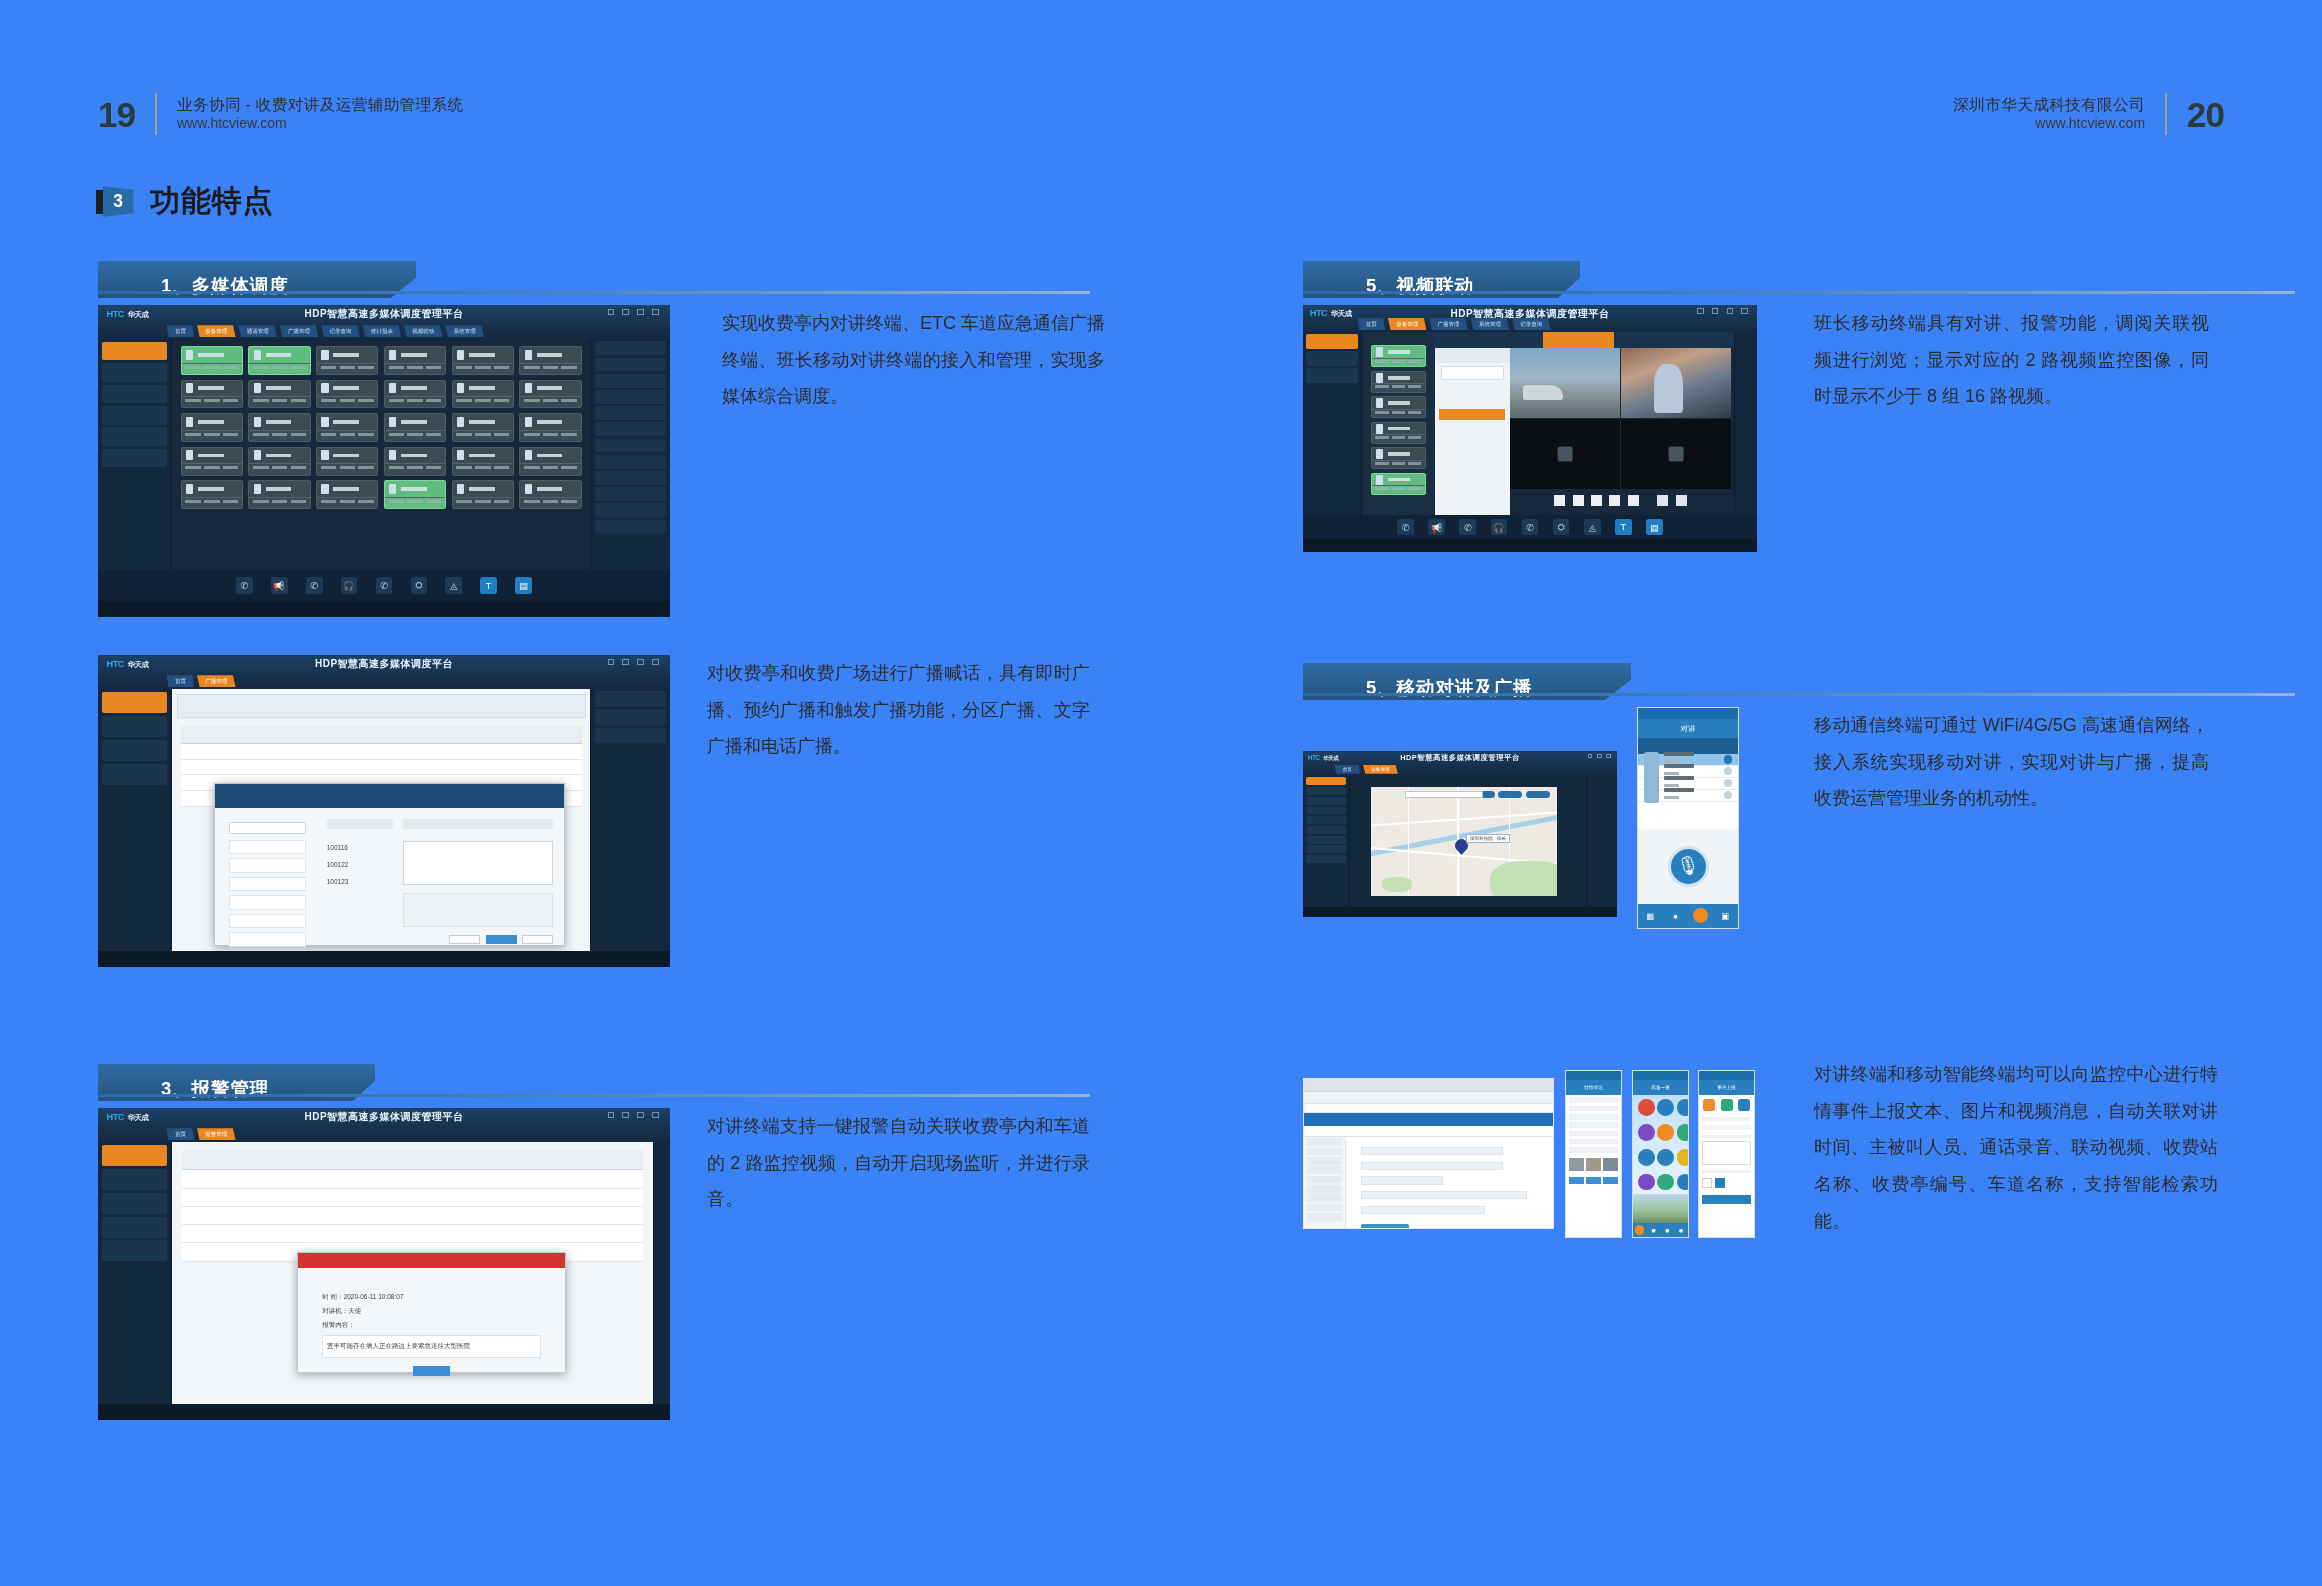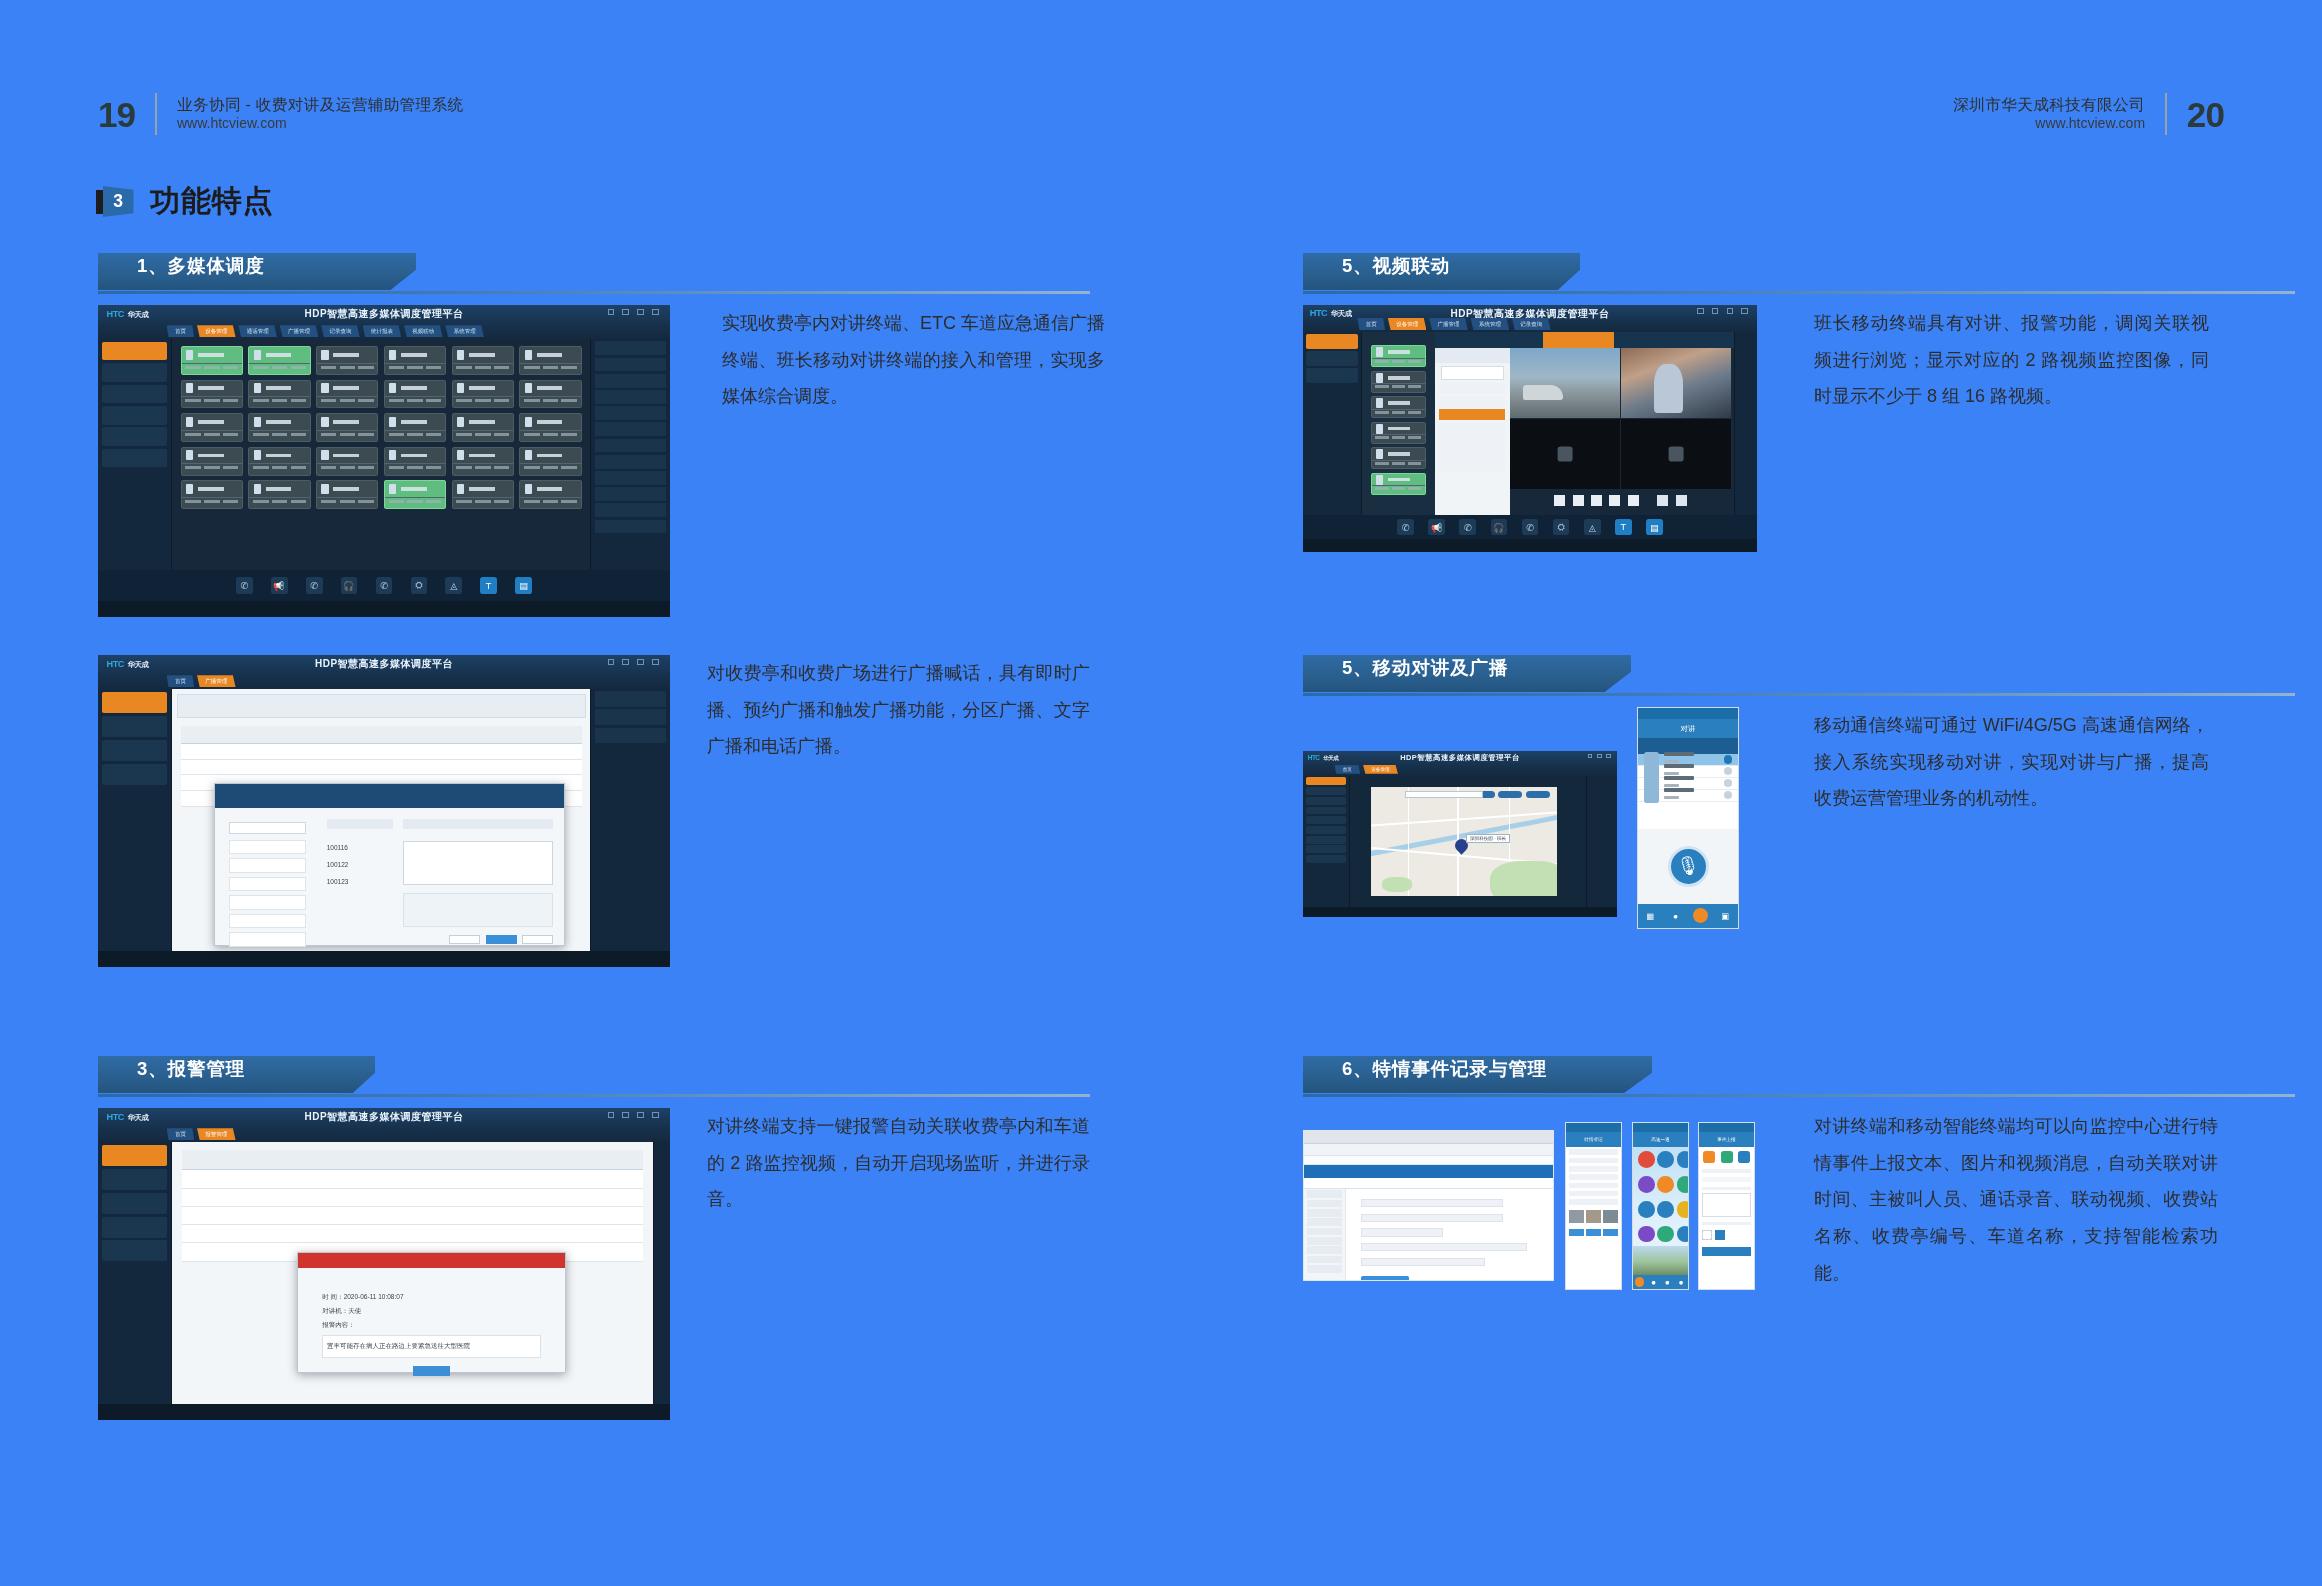--- a/index.html
+++ b/index.html
@@ -32,24 +32,24 @@
      font-size:17.5px; font-weight:bold;
      clip-path: polygon(0 0, 100% 12%, 100% 88%, 0 100%);
   }
   .sec-title { font-size:30px; font-weight:bold; color:#1b1b1b; letter-spacing:0.9px; }
 
   .block { position:absolute; width:992px; }
 
   
   .ribbon-wrap { position:relative; height:52px; width:992px; }
   .ribbon {
-    position:absolute; left:0; top:4px; height:37px; width:318px;
+    position:absolute; left:0; top:12px; height:37px; width:318px;
     background: linear-gradient(180deg,#2f6ba5 0%, #2a608f 55%, #24547f 100%);
     clip-path: polygon(0 0, 100% 0, 100% 45%, 92% 100%, 0 100%);
-    display:flex; align-items:flex-start;
+    display:flex; align-items:flex-end;padding-left:24px;
   }
   .ribbon-text { color:#fff; font-size:18.5px; font-weight:bold; margin-left:39px; letter-spacing:0.9px; white-space:nowrap; }
   .ribbon-wrap.wide .ribbon { width:369px; }
   .rule { position:absolute; left:0; top:42px; width:992px; height:2.8px;
           background: linear-gradient(90deg,#2a6aa8 0%, #3e7bb5 35%, #93b3d0 100%); }
 
   
   .para {
      position:absolute; top:0; width:383px;
      font-size:18px; line-height:2.05; color:#2d2d2d;
@@ -1022,26 +1022,20 @@
             </div>
           <div>▣</div>
         </div>
       </div>
 
       <div class="para" style="left:511px; width:395px;">移动通信终端可通过 WiFi/4G/5G 高速通信网络，接入系统实现移动对讲，实现对讲与广播，提高收费运营管理业务的机动性。</div>
     </div>
   </div>
 
   <div class="block" style="left:1303px; top:1052px;">
-    <div class="ribbon-wrap">
-      <div class="ribbon" style="width:349px;">
-          <span class="ribbon-text">6、特情事件记录与管理</span>
-        </div>
-      <div class="rule"></div>
-    </div>
     <div style="position:relative; height:212px; margin-top:3.7px;">
 
       <div class="shot plain" style="left:0; top:22px; width:251px; height:151px; border:0.9px solid #dfe5ea;">
         <div class="brw">
           <div class="brw-tabs"></div>
           <div class="brw-url"></div>
           <div class="brw-bm"></div>
           <div class="brw-app"></div>
           <div class="brw-nav"></div>
           <div class="brw-main">

